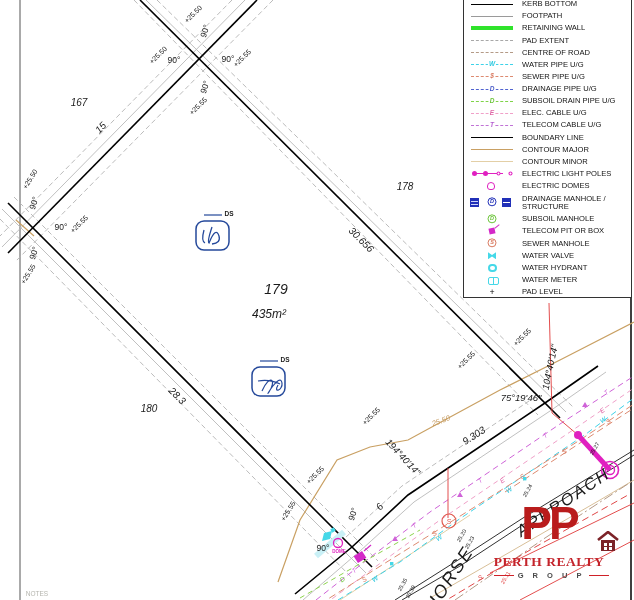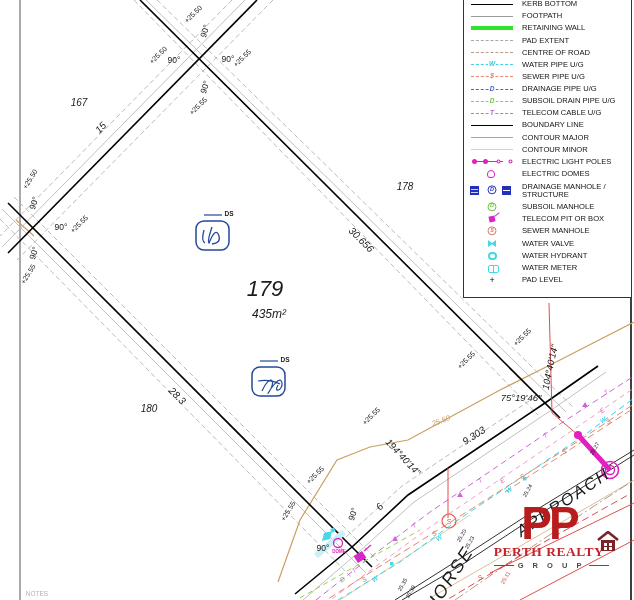--- a/index.html
+++ b/index.html
@@ -57,21 +57,21 @@
   .s-wm::before{content:"";position:absolute;left:19px;top:2.4px;width:9px;height:6px;border:1.2px solid #45d8e8;
         border-radius:2px;background:linear-gradient(90deg,transparent 44%,#45d8e8 44% 56%,transparent 56%)}
   .s-pad .g{font-size:8.5px;font-weight:400;background:none}
   .ltxt2{width:104px}
   
   .logo{position:absolute;left:489px;top:505px;width:120px;text-align:center;z-index:4}
   .pp{font-size:46px;font-weight:800;letter-spacing:-3px;color:#b91c1c;line-height:0.82;
       font-family:"Liberation Sans",sans-serif;position:relative;display:inline-block}
   .house{position:absolute;right:-14px;bottom:0px}
   .prt{font-family:"Liberation Serif",serif;font-weight:700;font-size:13.5px;color:#c4242b;
-       letter-spacing:0.5px;margin-top:1px;white-space:nowrap}
+       letter-spacing:0.5px;margin-top:11px;white-space:nowrap}
   .grp{display:flex;align-items:center;justify-content:flex-end;margin-top:1px}
   .grp .bar{width:20px;border-top:1.6px solid #cf2128}
   .grp .gt{font-size:7.5px;letter-spacing:3.5px;color:#4a4a4a;margin:0 4px;font-weight:700}
   text.um{font-family:"Liberation Sans",sans-serif;font-style:italic}
 </style>
 </head>
 <body>
 
 <svg width="634" height="600" viewBox="0 0 634 600">
 
@@ -205,21 +205,21 @@
     <rect x="252" y="367" width="33" height="29" rx="8"></rect>
     <path d="M260,361 h18" stroke-width="1.2"></path>
     <path d="M262,391 c8,-18 15,-11 7,1 c-5,8 11,-21 13,-9 c1,7 -9,11 -4,2 M258,381 q12,-2 22,3" stroke-width="1.2"></path>
   </g>
 </svg>
 
 <div>
   <div class="plbl" style="left: 79px; top: 103px; font-size: 10px; transform: translate(-50%, -50%) rotate(0deg);">167</div>
   <div class="plbl" style="left: 405px; top: 187px; font-size: 10px; transform: translate(-50%, -50%) rotate(0deg);">178</div>
   <div class="plbl" style="left: 149px; top: 409px; font-size: 10px; transform: translate(-50%, -50%) rotate(0deg);">180</div>
-  <div class="plbl" style="left: 265px; top: 289px; font-size: 22px; transform: translate(-50%, -50%) rotate(0deg);">179</div>
+  <div class="plbl" style="left: 276px; top: 289px; font-size: 14px; transform: translate(-50%, -50%) rotate(0deg);">179</div>
   <div class="plbl" style="left: 269px; top: 314px; font-size: 12px; transform: translate(-50%, -50%) rotate(0deg);">435m²</div>
   <div class="plbl" style="left: 101px; top: 128px; font-size: 10px; transform: translate(-50%, -50%) rotate(-45deg);">15</div>
   <div class="plbl" style="left: 177px; top: 396px; font-size: 10px; transform: translate(-50%, -50%) rotate(45deg);">28.3</div>
   <div class="plbl" style="left: 361px; top: 240px; font-size: 10px; transform: translate(-50%, -50%) rotate(45deg);">30.656</div>
   <div class="plbl" style="left: 474px; top: 436px; font-size: 10px; transform: translate(-50%, -50%) rotate(-33deg);">9.303</div>
   <div class="plbl" style="left: 380px; top: 507px; font-size: 10px; transform: translate(-50%, -50%) rotate(-48deg);">6</div>
   <div class="plbl" style="left: 403px; top: 457px; font-size: 9.5px; transform: translate(-50%, -50%) rotate(47deg);">194°40'14"</div>
   <div class="plbl" style="left: 550px; top: 367px; font-size: 9.5px; transform: translate(-50%, -50%) rotate(-78deg);">104°40'14"</div>
   <div class="plbl" style="left: 521px; top: 398px; font-size: 9.5px; transform: translate(-50%, -50%) rotate(0deg);">75°19'46"</div>
   <div class="plbl" style="left: 193px; top: 14px; font-size: 7px; font-style: normal; transform: translate(-50%, -50%) rotate(-45deg);">+25.50</div>
@@ -298,20 +298,26 @@
       </span>
       <span class="ltxt">DRAINAGE PIPE U/G</span>
     </div>
   <div class="lrow">
       <span class="sym l l-sub">
         <i class="g gc-g">D</i>
       </span>
       <span class="ltxt">SUBSOIL DRAIN PIPE U/G</span>
     </div>
   <div class="lrow">
+      <span class="sym l l-ele">
+        <i class="g gc-e">E</i>
+      </span>
+      <span class="ltxt">ELEC. CABLE U/G</span>
+    </div>
+  <div class="lrow">
       <span class="sym l l-tel">
         <i class="g gc-t">T</i>
       </span>
       <span class="ltxt">TELECOM CABLE U/G</span>
     </div>
   <div class="lrow">
       <span class="sym l l-bnd"></span>
       <span class="ltxt">BOUNDARY LINE</span>
     </div>
   <div class="lrow">

